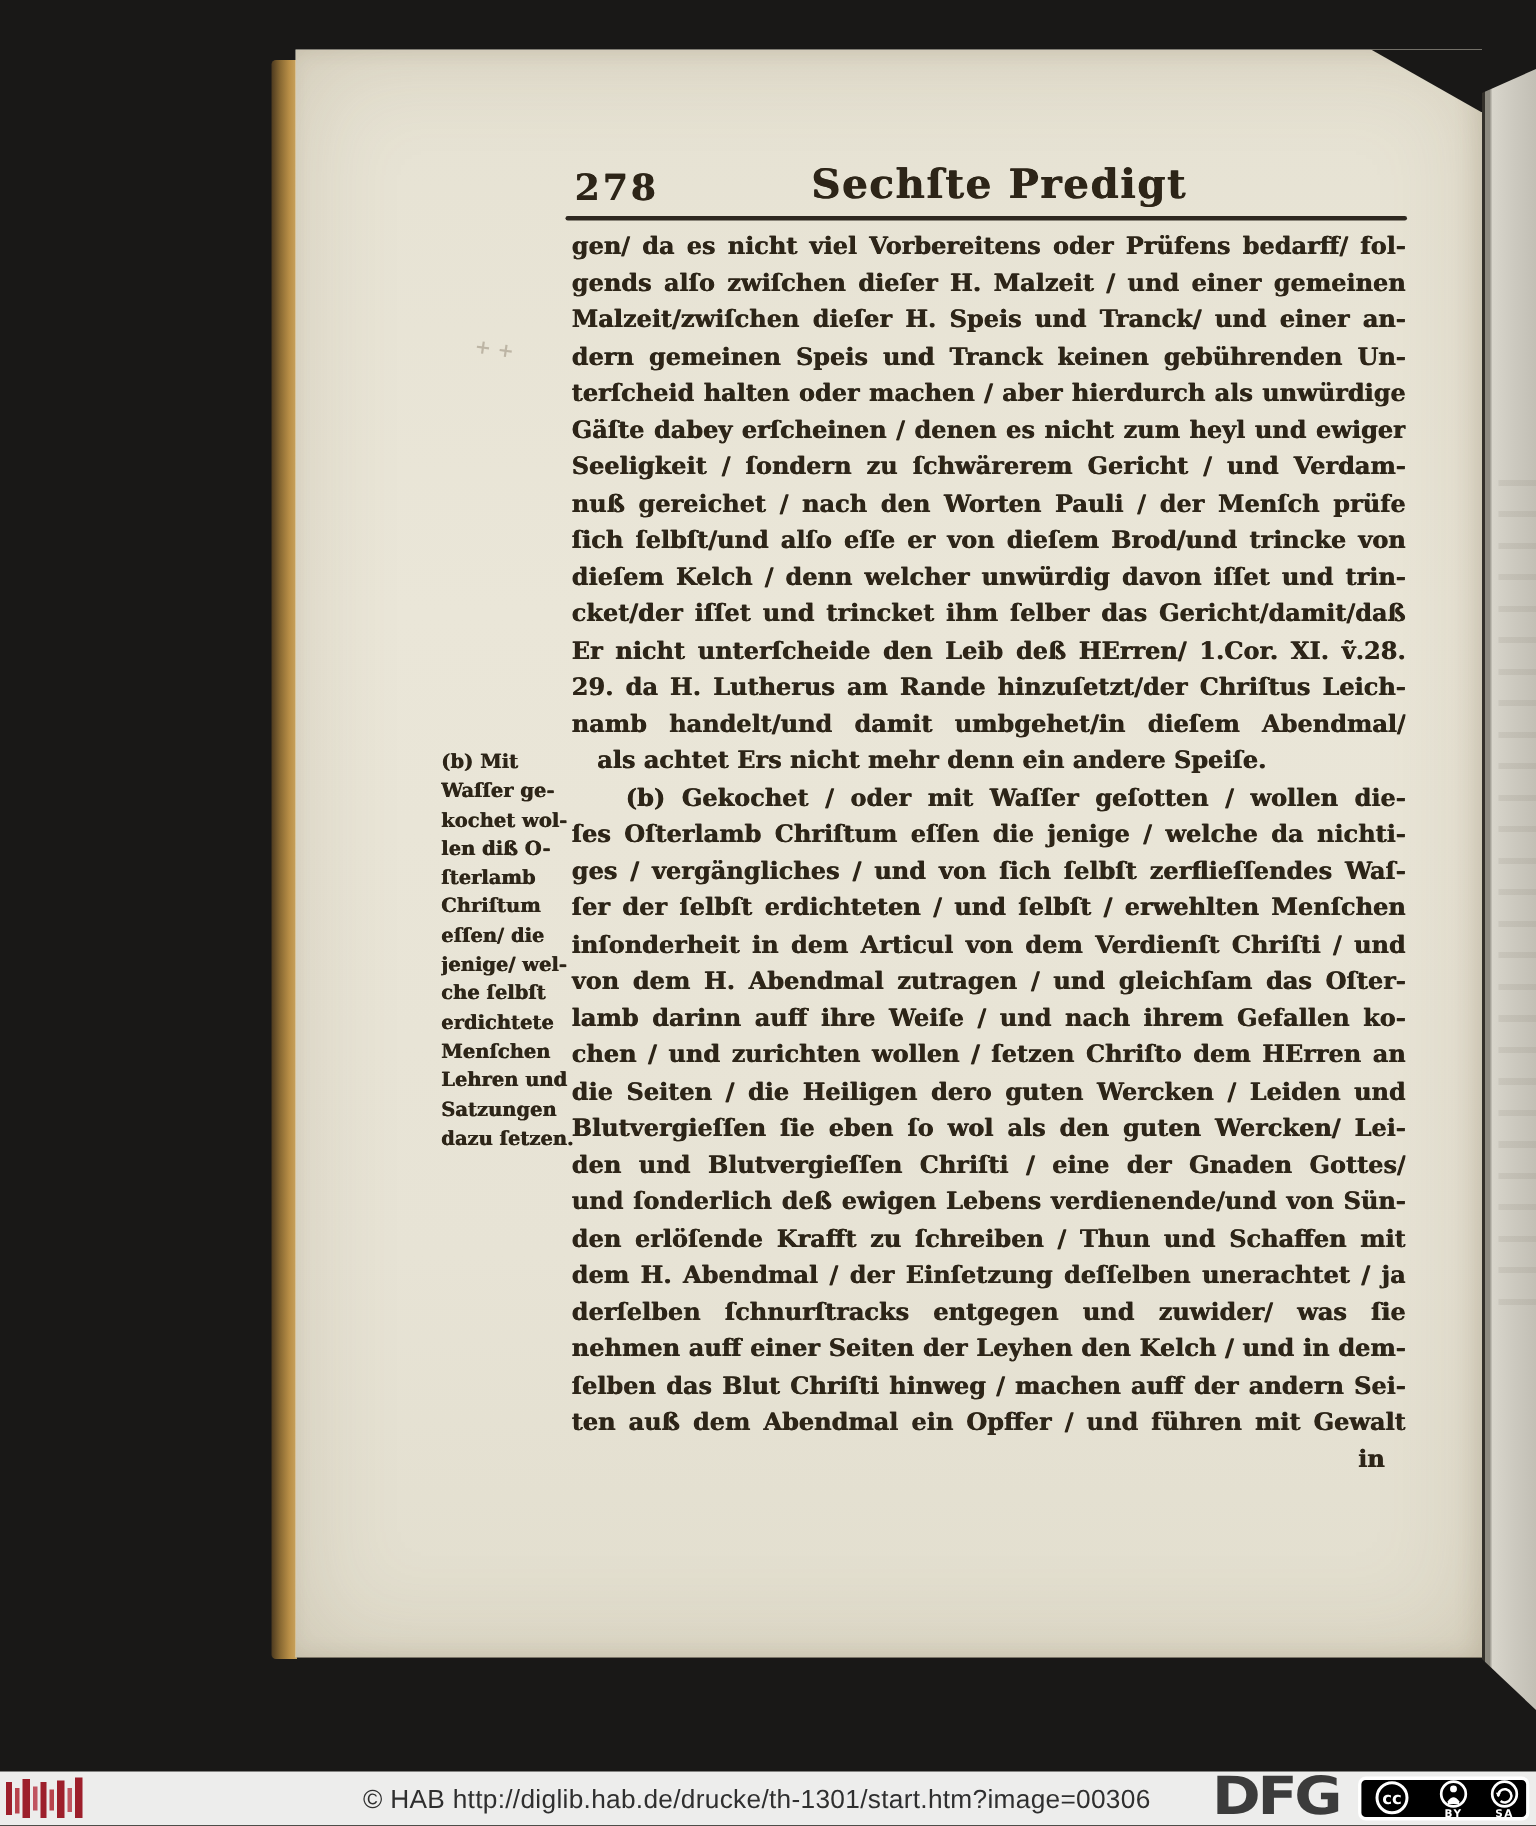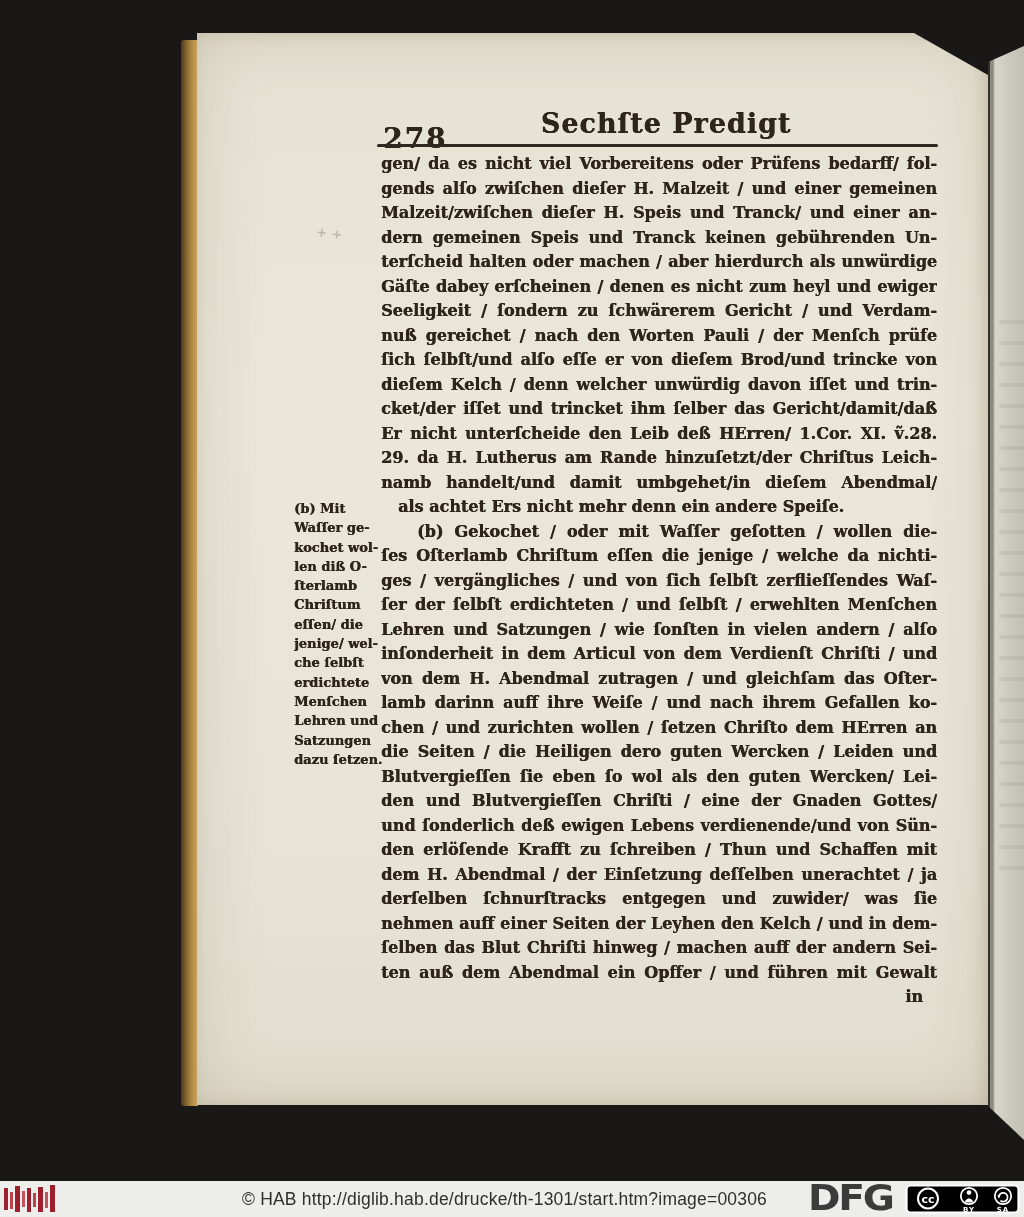--- a/index.html
+++ b/index.html
@@ -34,22 +34,22 @@
   }
   .facing-showthrough{
     position:absolute;left:999px;top:320px;width:25px;height:560px;
     background:repeating-linear-gradient(180deg,rgba(125,118,104,.16) 0 4px,transparent 4px 21px);
     opacity:.8;
   }
 
   
   .ink{color:#2d2518;text-shadow:.4px 0 0 currentColor;}
   .page-number{
-    position:absolute;left:383px;top:122px;
-    font-size:28px;font-weight:700;letter-spacing:2px;
+    position:absolute;left:383px;top:110px;
+    font-size:24px;font-weight:700;letter-spacing:2px;
   }
   .running-title{
     position:absolute;left:436px;top:108px;width:460px;
     text-align:center;font-size:27px;font-weight:700;letter-spacing:1px;
   }
   .head-rule{
     position:absolute;left:377px;top:144px;width:561px;height:3px;
     background:#2e2820;border-radius:2px;
   }
   .text-block{
@@ -138,21 +138,20 @@
     <div class="tl">dieſem Kelch / denn welcher unwürdig davon iſſet und trin-</div>
     <div class="tl">cket/der iſſet und trincket ihm ſelber das Gericht/damit/daß</div>
     <div class="tl">Er nicht unterſcheide den Leib deß HErren/ 1.Cor. XI. ṽ.28.</div>
     <div class="tl">29. da H. Lutherus am Rande hinzuſetzt/der Chriſtus Leich-</div>
     <div class="tl">namb handelt/und damit umbgehet/in dieſem Abendmal/</div>
     <div class="tl nojust">als achtet Ers nicht mehr denn ein andere Speiſe.</div>
     <div class="tl indent">(b) Gekochet / oder mit Waſſer geſotten / wollen die-</div>
     <div class="tl">ſes Oſterlamb Chriſtum eſſen die jenige / welche da nichti-</div>
     <div class="tl">ges / vergängliches / und von ſich ſelbſt zerflieſſendes Waſ-</div>
     <div class="tl">ſer der ſelbſt erdichteten / und ſelbſt / erwehlten Menſchen</div>
-    <div class="tl">Lehren und Satzungen / wie ſonſten in vielen andern / alſo</div>
     <div class="tl">inſonderheit in dem Articul von dem Verdienſt Chriſti / und</div>
     <div class="tl">von dem H. Abendmal zutragen / und gleichſam das Oſter-</div>
     <div class="tl">lamb darinn auff ihre Weiſe / und nach ihrem Gefallen ko-</div>
     <div class="tl">chen / und zurichten wollen / ſetzen Chriſto dem HErren an</div>
     <div class="tl">die Seiten / die Heiligen dero guten Wercken / Leiden und</div>
     <div class="tl">Blutvergieſſen ſie eben ſo wol als den guten Wercken/ Lei-</div>
     <div class="tl">den und Blutvergieſſen Chriſti / eine der Gnaden Gottes/</div>
     <div class="tl">und ſonderlich deß ewigen Lebens verdienende/und von Sün-</div>
     <div class="tl">den erlöſende Krafft zu ſchreiben / Thun und Schaffen mit</div>
     <div class="tl">dem H. Abendmal / der Einſetzung deſſelben unerachtet / ja</div>

